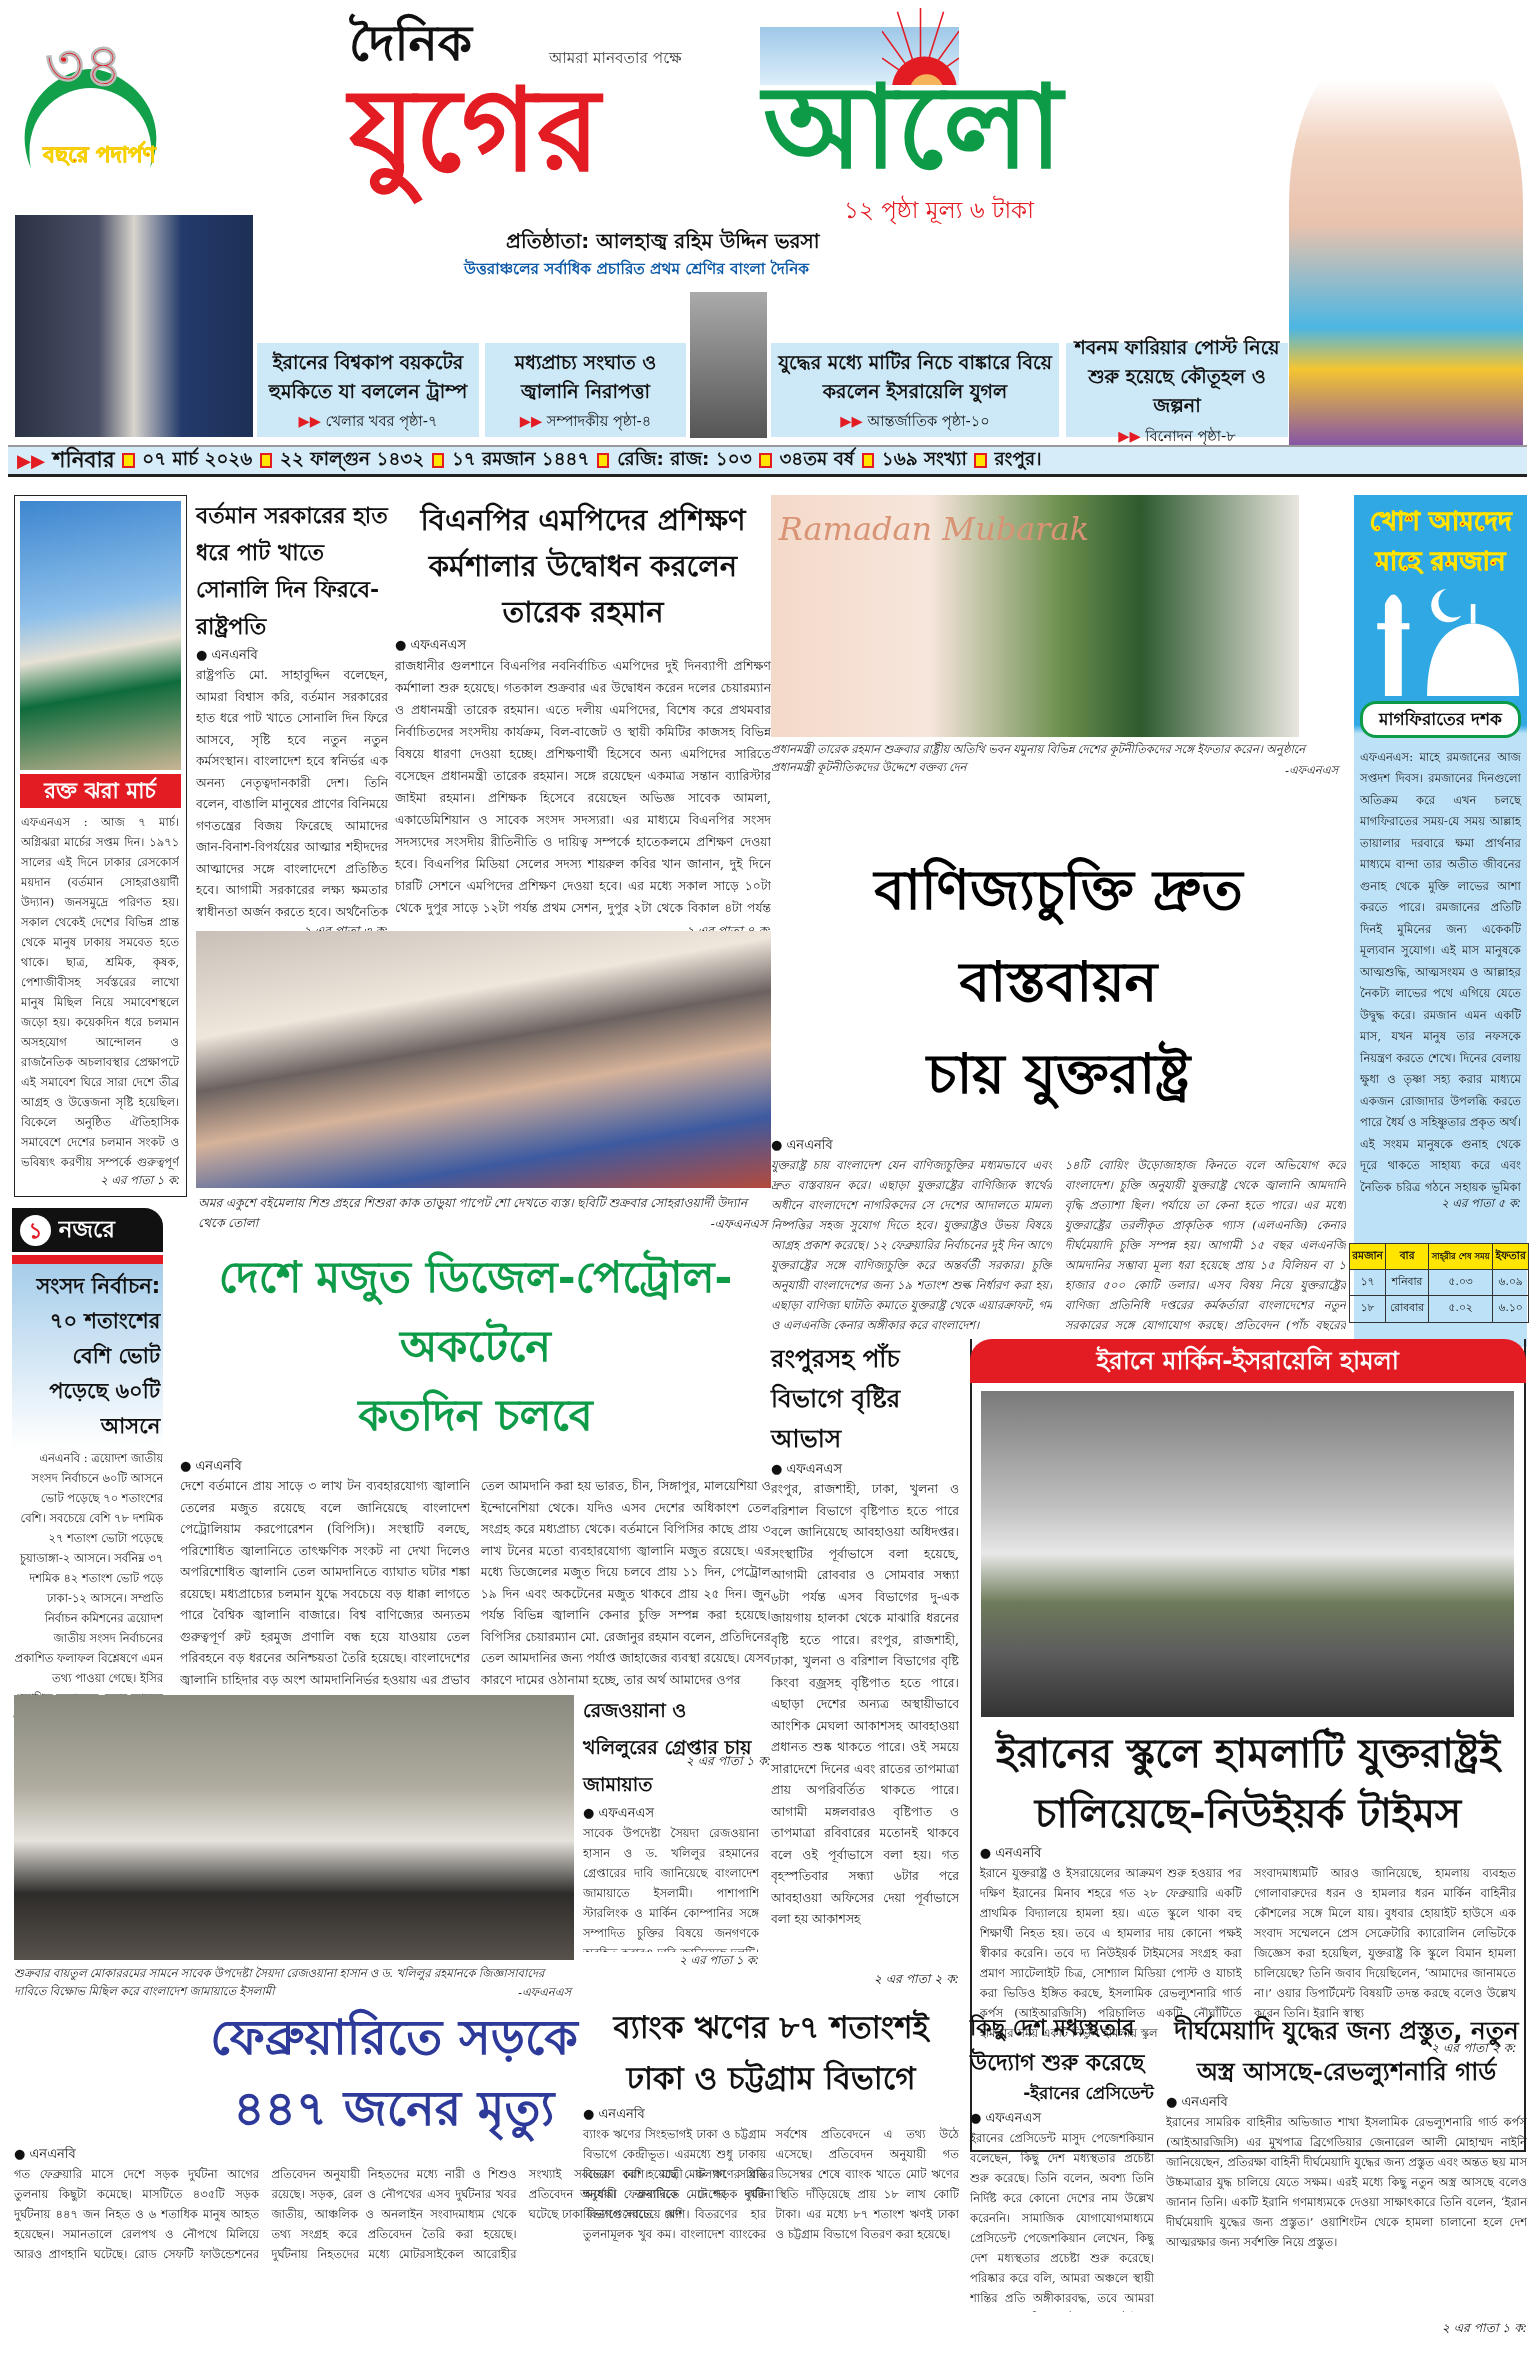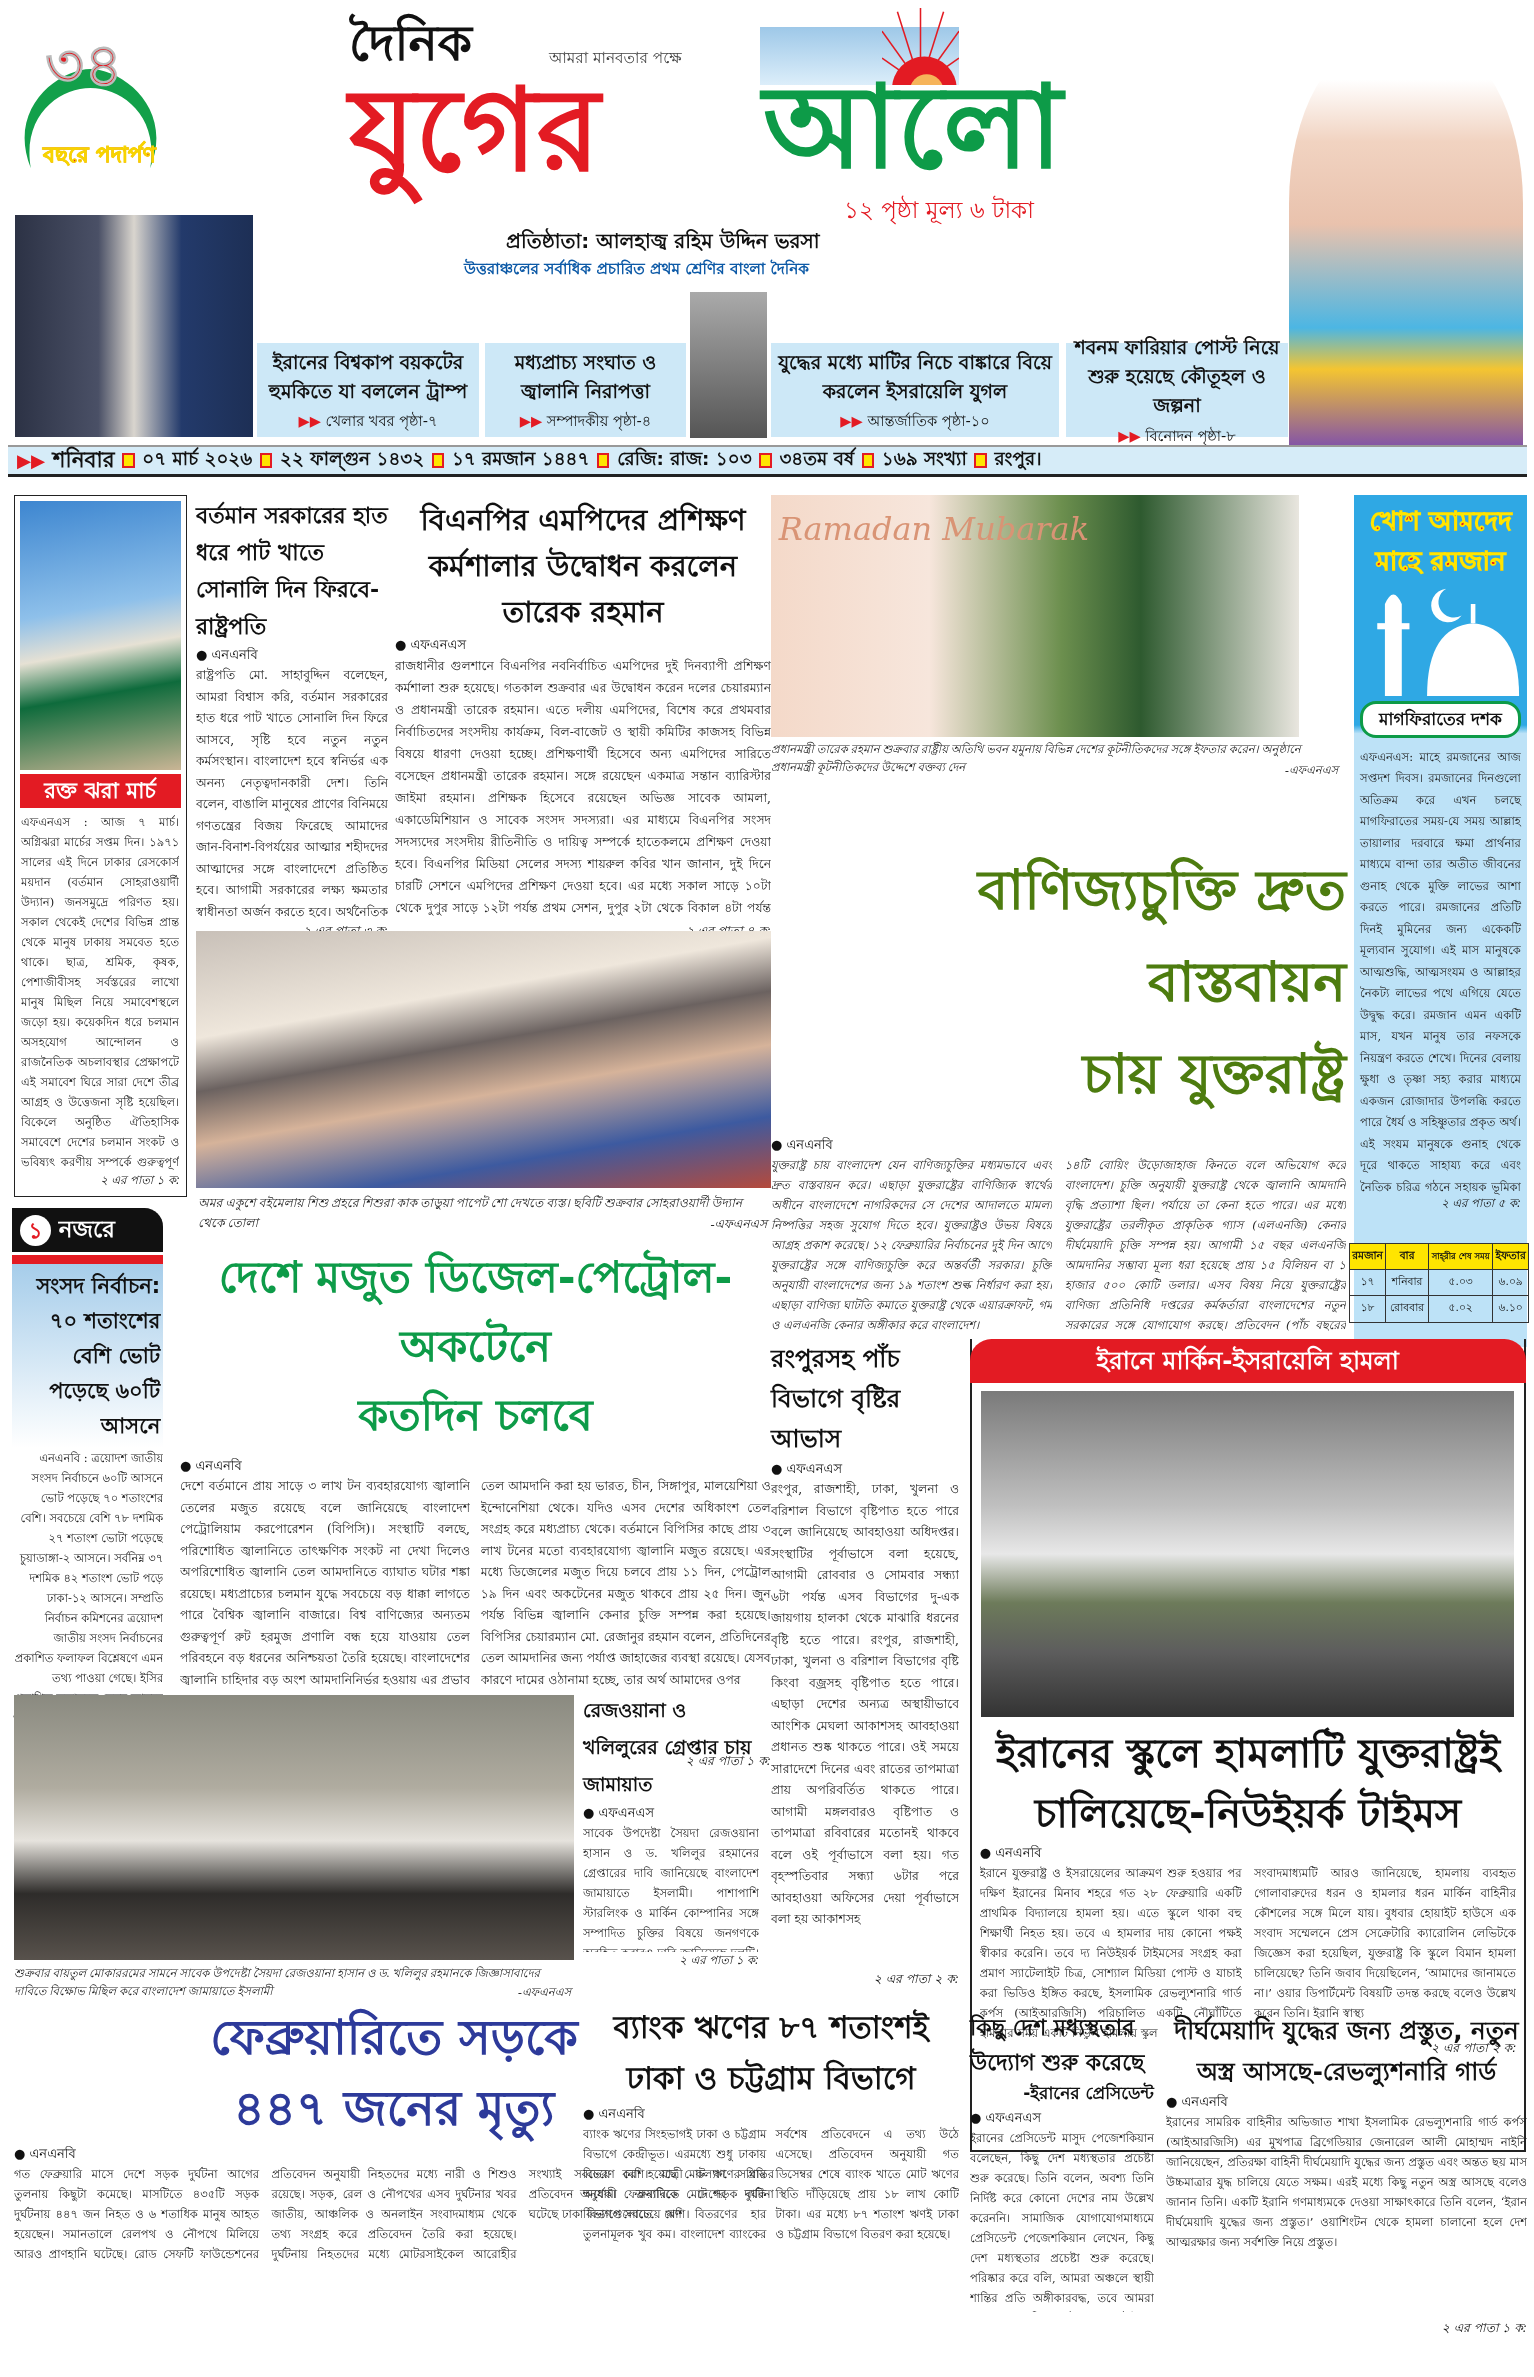--- a/index.html
+++ b/index.html
@@ -3,21 +3,21 @@
 <meta charset="utf-8">
 <style>
   *{box-sizing:border-box;margin:0;padding:0}
   body{width:1534px;height:2377px;background:#fff;font-family:"DejaVu Sans",sans-serif;color:#111;position:relative;overflow:hidden}
   .abs{position:absolute}
   .body-text{font-family:"DejaVu Serif",serif;font-size:13px;line-height:23px;text-align:justify;color:#222}
   .byline{font-family:"DejaVu Sans",sans-serif;font-size:13px;line-height:20px;color:#111}
   .byline::before{content:"● ";}
   .cont{font-style:italic;font-size:12.3px;text-align:right}
   .photo{background:#888;overflow:hidden}
-  .caption{font-family:Liberation Serif, serif;font-style:italic;font-size:12.3px;line-height:20px;color:#222}
+  .caption{font-family:Liberation Sans, sans-serif;font-style:italic;font-size:12.3px;line-height:20px;color:#222}
   .teaser{background:#cde8f7;text-align:center;font-family:"DejaVu Sans",sans-serif;display:flex;flex-direction:column;justify-content:center;padding:4.6px}
   .teaser .t{font-size:19px;line-height:29px;font-weight:bold;color:#111}
   .teaser .p{font-size:14.6px;line-height:23px;margin-top:3.1px}
   .teaser .p .arr{color:#e31b23;font-weight:bold}
 </style>
 </head>
 <body>
 
 <div class="abs" style="left:14px;top:15.3px;width:153px;height:169px">
   <svg width="153" height="169" style="position:absolute;left:0;top:0" viewBox="0 0 200 220">
@@ -206,21 +206,21 @@
     <tr>
       <td style="border:0.8px solid #333;padding:3.1px">১৮</td>
       <td style="border:0.8px solid #333;padding:3.1px">রোববার</td>
       <td style="border:0.8px solid #333;padding:3.1px">৫.০২</td>
       <td style="border:0.8px solid #333;padding:3.1px">৬.১০</td>
     </tr>
   </tbody>
 </table>
 
 <div class="abs" style="left:771px;top:844px;width:575px;height:491px">
-  <div style="font-size:55px;font-weight:bold;color:#4d7c0f;text-align:right;line-height:92px">
+  <div style="font-size:55px;font-weight:bold;color:#000000;text-align:center;line-height:92px">
     <div>বাণিজ্যচুক্তি দ্রুত বাস্তবায়ন</div>
     <div>চায় যুক্তরাষ্ট্র</div>
   </div>
   <div class="byline" style="margin-top:15.3px">এনএনবি</div>
   <div style="display:flex;gap:12.3px">
     <div class="body-text" style="width:282px;height:207px;overflow:hidden;font-family:'DejaVu Serif',serif;font-style:italic;font-size:11.5px;line-height:20px">যুক্তরাষ্ট্র চায় বাংলাদেশ যেন বাণিজ্যচুক্তির মধ্যমভাবে এবং দ্রুত বাস্তবায়ন করে। এছাড়া যুক্তরাষ্ট্রের বাণিজ্যিক স্বার্থের অধীনে বাংলাদেশে নাগরিকদের সে দেশের আদালতে মামলা নিষ্পত্তির সহজ সুযোগ দিতে হবে। যুক্তরাষ্ট্রও উভয় বিষয়ে আগ্রহ প্রকাশ করেছে। ১২ ফেব্রুয়ারির নির্বাচনের দুই দিন আগে যুক্তরাষ্ট্রের সঙ্গে বাণিজ্যচুক্তি করে অন্তর্বর্তী সরকার। চুক্তি অনুযায়ী বাংলাদেশের জন্য ১৯ শতাংশ শুল্ক নির্ধারণ করা হয়। এছাড়া বাণিজ্য ঘাটতি কমাতে যুক্তরাষ্ট্র থেকে এয়ারক্রাফট, গম ও এলএনজি কেনার অঙ্গীকার করে বাংলাদেশ।</div>
     <div class="body-text" style="width:282px;height:207px;overflow:hidden;font-style:italic;font-size:11.5px;line-height:20px">১৪টি বোয়িং উড়োজাহাজ কিনতে বলে অভিযোগ করে বাংলাদেশ। চুক্তি অনুযায়ী যুক্তরাষ্ট্র থেকে জ্বালানি আমদানি বৃদ্ধি প্রত্যাশা ছিল। পর্যায়ে তা কেনা হতে পারে। এর মধ্যে যুক্তরাষ্ট্রের তরলীকৃত প্রাকৃতিক গ্যাস (এলএনজি) কেনার দীর্ঘমেয়াদি চুক্তি সম্পন্ন হয়। আগামী ১৫ বছর এলএনজি আমদানির সম্ভাব্য মূল্য ধরা হয়েছে প্রায় ১৫ বিলিয়ন বা ১ হাজার ৫০০ কোটি ডলার। এসব বিষয় নিয়ে যুক্তরাষ্ট্রের বাণিজ্য প্রতিনিধি দপ্তরের কর্মকর্তারা বাংলাদেশের নতুন সরকারের সঙ্গে যোগাযোগ করছে। প্রতিবেদন (পাঁচ বছরের জন্য)</div>
   </div>
   <div class="cont">২ এর পাতা ৩ ক:</div>
 </div>

